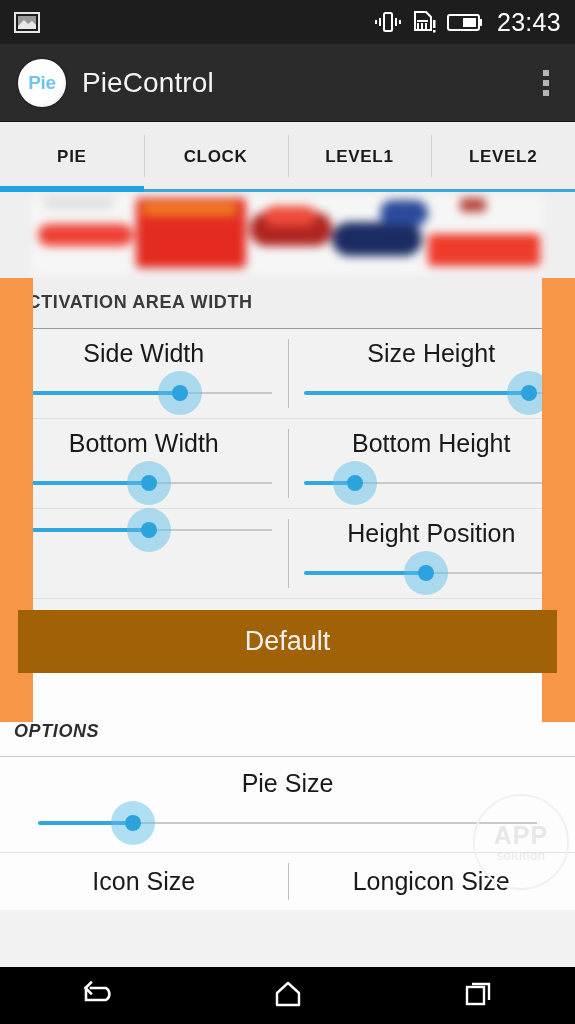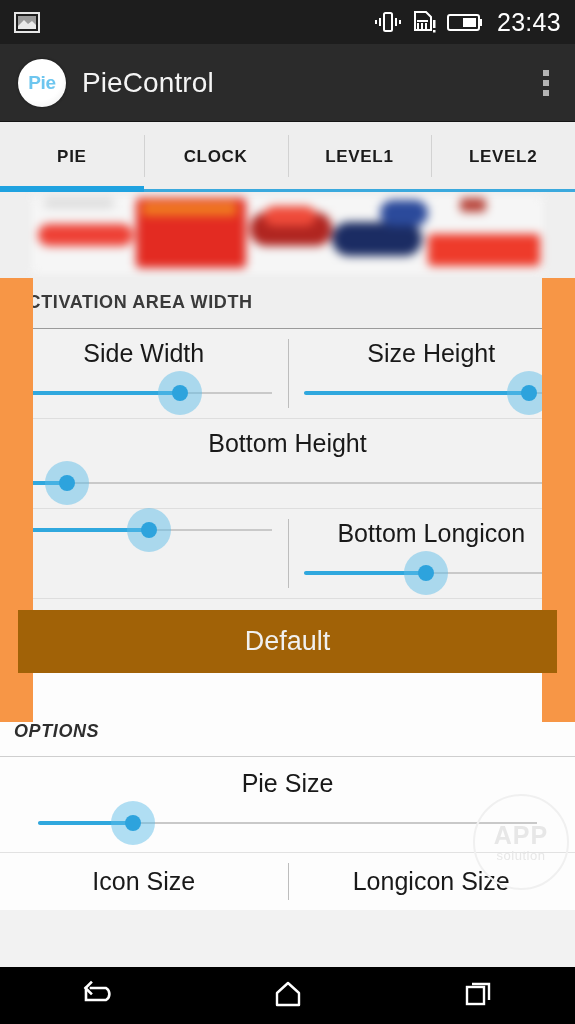--- a/index.html
+++ b/index.html
@@ -356,39 +356,47 @@
         <div class="slider">
           <div class="slider-track"></div>
           <div class="slider-fill" style="width: 225.28px;"></div>
           <div class="slider-thumb" style="left: 233.28px;"></div>
         </div>
       </div>
     </div>
 
     <div class="pref-row">
       <div class="pref-cell">
+        <span class="pref-label">Bottom Width</span>
+        <div class="slider">
+          <div class="slider-track"></div>
+          <div class="slider-fill" style="width: 133.12px;"></div>
+          <div class="slider-thumb" style="left: 141.12px;"></div>
+        </div>
+      </div>
+      <div class="pref-cell">
         <span class="pref-label">Bottom Height</span>
         <div class="slider">
           <div class="slider-track"></div>
           <div class="slider-fill" style="width: 51.2px;"></div>
           <div class="slider-thumb" style="left: 59.2px;"></div>
         </div>
       </div>
     </div>
 
     <div class="pref-row">
       <div class="pref-cell">
         <div class="slider">
           <div class="slider-track"></div>
           <div class="slider-fill" style="width: 133.12px;"></div>
           <div class="slider-thumb" style="left: 141.12px;"></div>
         </div>
       </div>
       <div class="pref-cell">
-        <span class="pref-label">Bottom Longicon</span>
+        <span class="pref-label">Height Position</span>
         <div class="slider">
           <div class="slider-track"></div>
           <div class="slider-fill" style="width: 122.88px;"></div>
           <div class="slider-thumb" style="left: 130.88px;"></div>
         </div>
       </div>
     </div>
 
     <div id="default-button-wrap">
       <div id="default-button">

